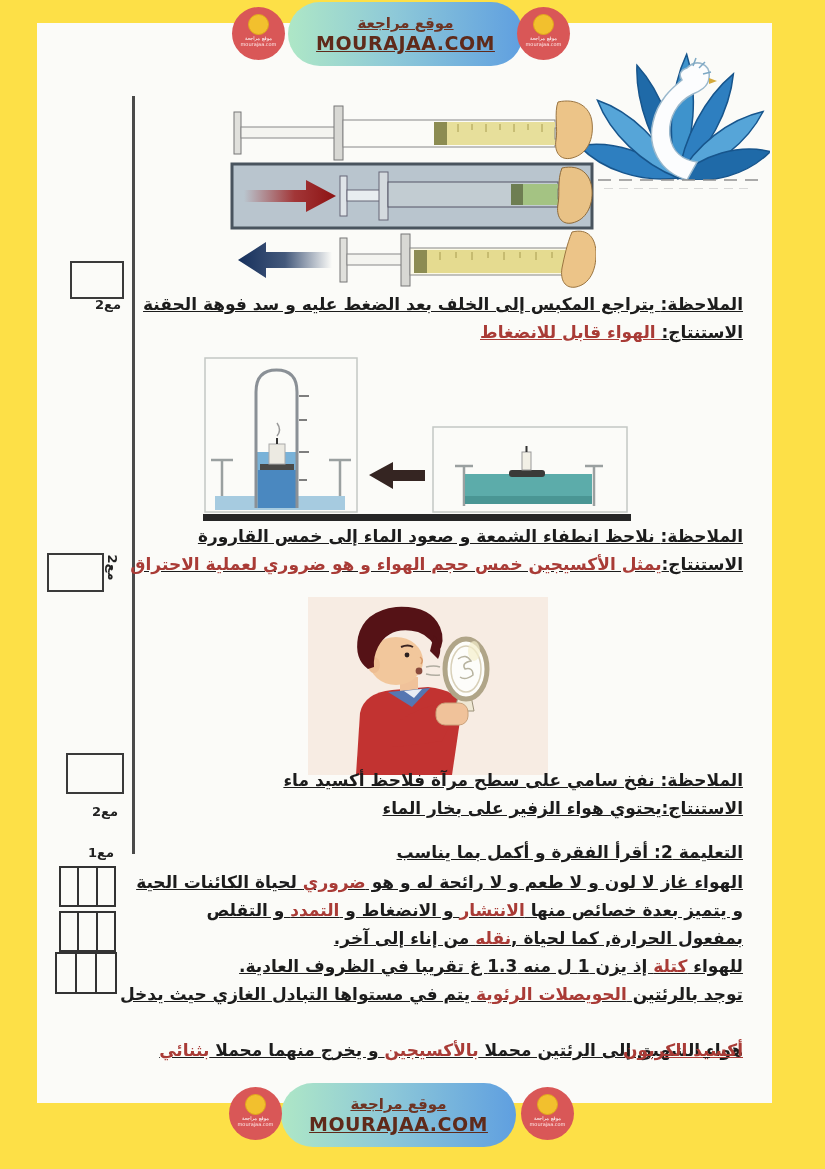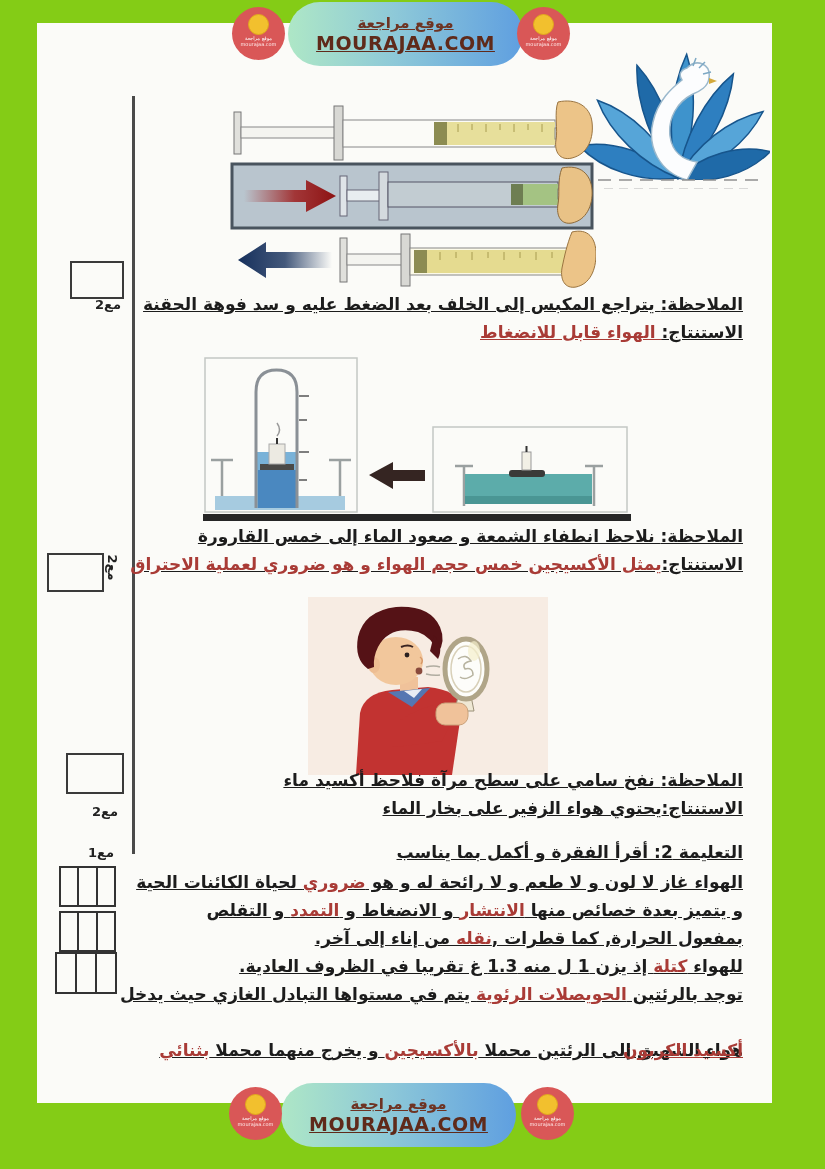--- a/index.html
+++ b/index.html
@@ -1,16 +1,16 @@
 <!DOCTYPE html>
 <html lang="ar"><head>
 <meta charset="utf-8">
 <style>
   html,body{margin:0;padding:0;}
-  .canvas{position:relative;width:825px;height:1169px;background:#84cc16;overflow:hidden;
+  .canvas{position:relative;width:825px;height:1169px;background:#fde047;overflow:hidden;
           font-family:"DejaVu Sans",sans-serif;}
   .abs{position:absolute;}
   .paper{left:37px;top:23px;width:735px;height:1080px;background:#fbfbf8;}
   
   .pill{width:235px;height:64px;border-radius:34px;
         background:linear-gradient(90deg,#aee7c6 0%,#8ec9d8 45%,#5f9fe0 100%);
         display:flex;flex-direction:column;align-items:center;justify-content:center;z-index:6;}
   .pill .ar-title{font-size:15px;font-weight:bold;color:#6e3423;text-decoration:underline;direction:rtl;}
   .pill .en-title{font-size:19px;font-weight:bold;color:#5f2a1a;text-decoration:underline;letter-spacing:.5px;}
   .badge{width:53px;height:53px;border-radius:50%;background:#d95757;z-index:7;
@@ -246,21 +246,21 @@
   </div>
 
   <div class="abs ar" style="right:82px;top:842px;">التعليمة 2: أقرأ الفقرة و أكمل بما يناسب</div>
   <div class="abs ar" style="right:82px;top:872px;">
     <span>الهواء غاز لا لون و لا طعم و لا رائحة له و هو </span><span class="red">ضروري</span><span> لحياة الكائنات الحية</span>
   </div>
   <div class="abs ar" style="right:82px;top:900px;">
     <span>و يتميز بعدة خصائص منها </span><span class="red">الانتشار</span><span> و الانضغاط و </span><span class="red">التمدد</span><span> و التقلص</span>
   </div>
   <div class="abs ar" style="right:82px;top:928px;">
-    <span>بمفعول الحرارة, كما قطرات ,</span><span class="red">نقله</span><span> من إناء إلى آخر.</span>
+    <span>بمفعول الحرارة, كما لحياة ,</span><span class="red">نقله</span><span> من إناء إلى آخر.</span>
   </div>
   <div class="abs ar" style="right:82px;top:956px;">
     <span>للهواء </span><span class="red">كتلة</span><span> إذ يزن 1 ل منه 1.3 غ تقريبا في الظروف العادية.</span>
   </div>
   <div class="abs ar" style="right:82px;top:984px;">
     <span>توجد بالرئتين </span><span class="red">الحويصلات الرئوية</span><span> يتم في مستواها التبادل الغازي حيث يدخل</span>
   </div>
   <div class="abs ar" style="right:82px;top:1012px;margin-top:28px;">
     <span>هواء الشهيق إلى الرئتين محملا </span><span class="red">بالأكسيجين</span><span>  و يخرج منهما محملا </span><span class="red">بثنائي</span>
   </div>

